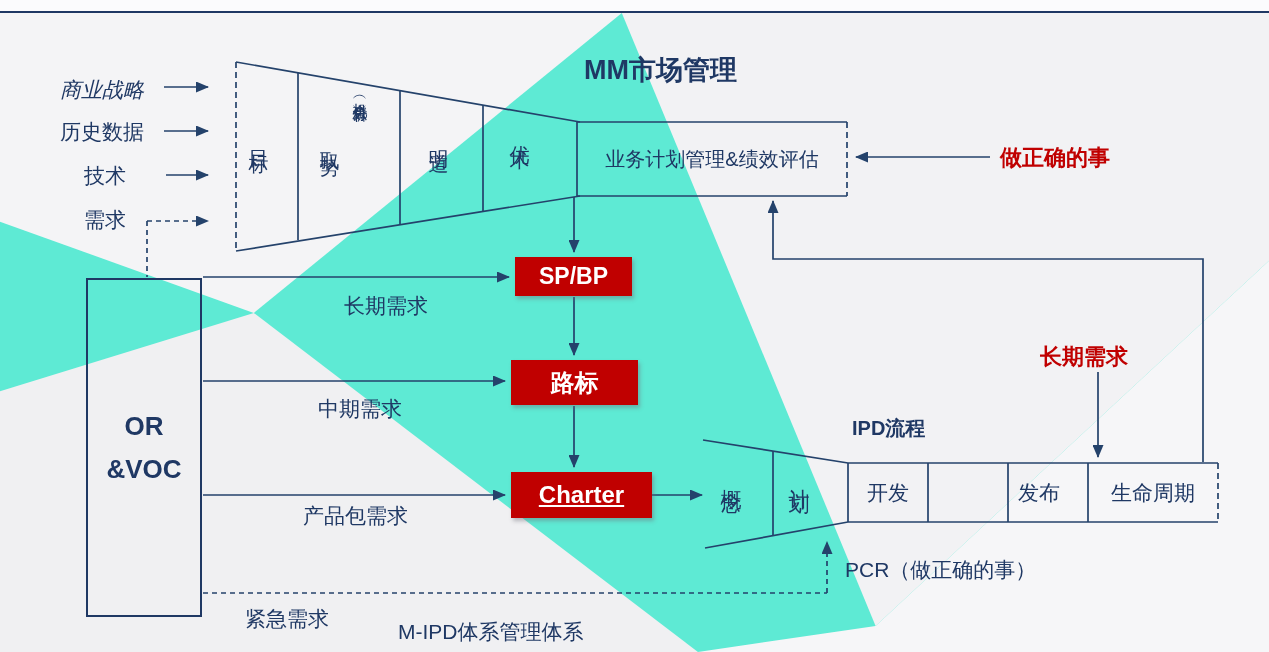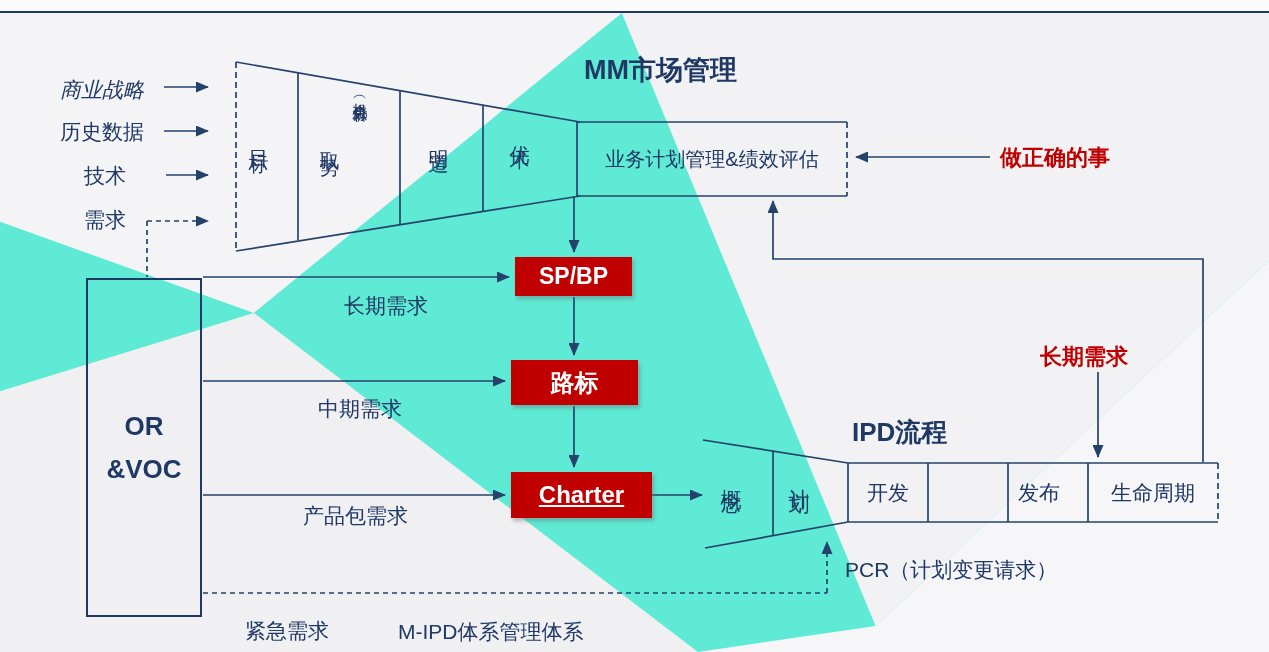--- a/index.html
+++ b/index.html
@@ -140,32 +140,32 @@
   <div class="lbl red" style="left:1000px;top:143px;">做正确的事</div>
   <div class="lbl red" style="left:1040px;top:342px;">长期需求</div>
 
   <div class="redbox" style="left:515px;top:257px;width:117px;height:39px;font-size:23px;">SP/BP</div>
   <div class="redbox" style="left:511px;top:360px;width:127px;height:45px;font-size:24px;">路标</div>
   <div class="redbox underline" style="left:511px;top:472px;width:141px;height:46px;font-size:24px;">Charter</div>
 
   <div class="lbl" style="left:320px;top:292px;margin-left:24px;">长期需求</div>
   <div class="lbl" style="left:318px;top:395px;">中期需求</div>
   <div class="lbl" style="left:303px;top:502px;">产品包需求</div>
-  <div class="lbl" style="left:245px;top:605px;margin-top:12px;">紧急需求</div>
+  <div class="lbl" style="left:245px;top:605px;">紧急需求</div>
 
   <div class="orvoc">
     <span>OR</span>
     <span>&amp;VOC</span>
   </div>
 
-  <div class="lbl bold" style="left:852px;top:415px;font-size:26px;">IPD流程</div>
+  <div class="lbl bold" style="left:852px;top:415px;font-size:20px;">IPD流程</div>
   <div class="vlbl" style="left:717px;top:472px;font-size:21px;">概念</div>
   <div class="vlbl" style="left:785px;top:472px;font-size:21px;">计划</div>
 
   <div class="phase" style="left:848px;width:80px;">开发</div>
   <div class="phase" style="left:1008px;width:62px;">发布</div>
   <div class="phase" style="left:1088px;width:130px;">生命周期</div>
 
-  <div class="lbl" style="left:845px;top:556px;">PCR（计划变更请求）</div>
+  <div class="lbl" style="left:845px;top:556px;">PCR（做正确的事）</div>
 
   <div class="lbl" style="left:398px;top:618px;">M-IPD体系管理体系</div>
 
 </div>
 
 </body></html>

